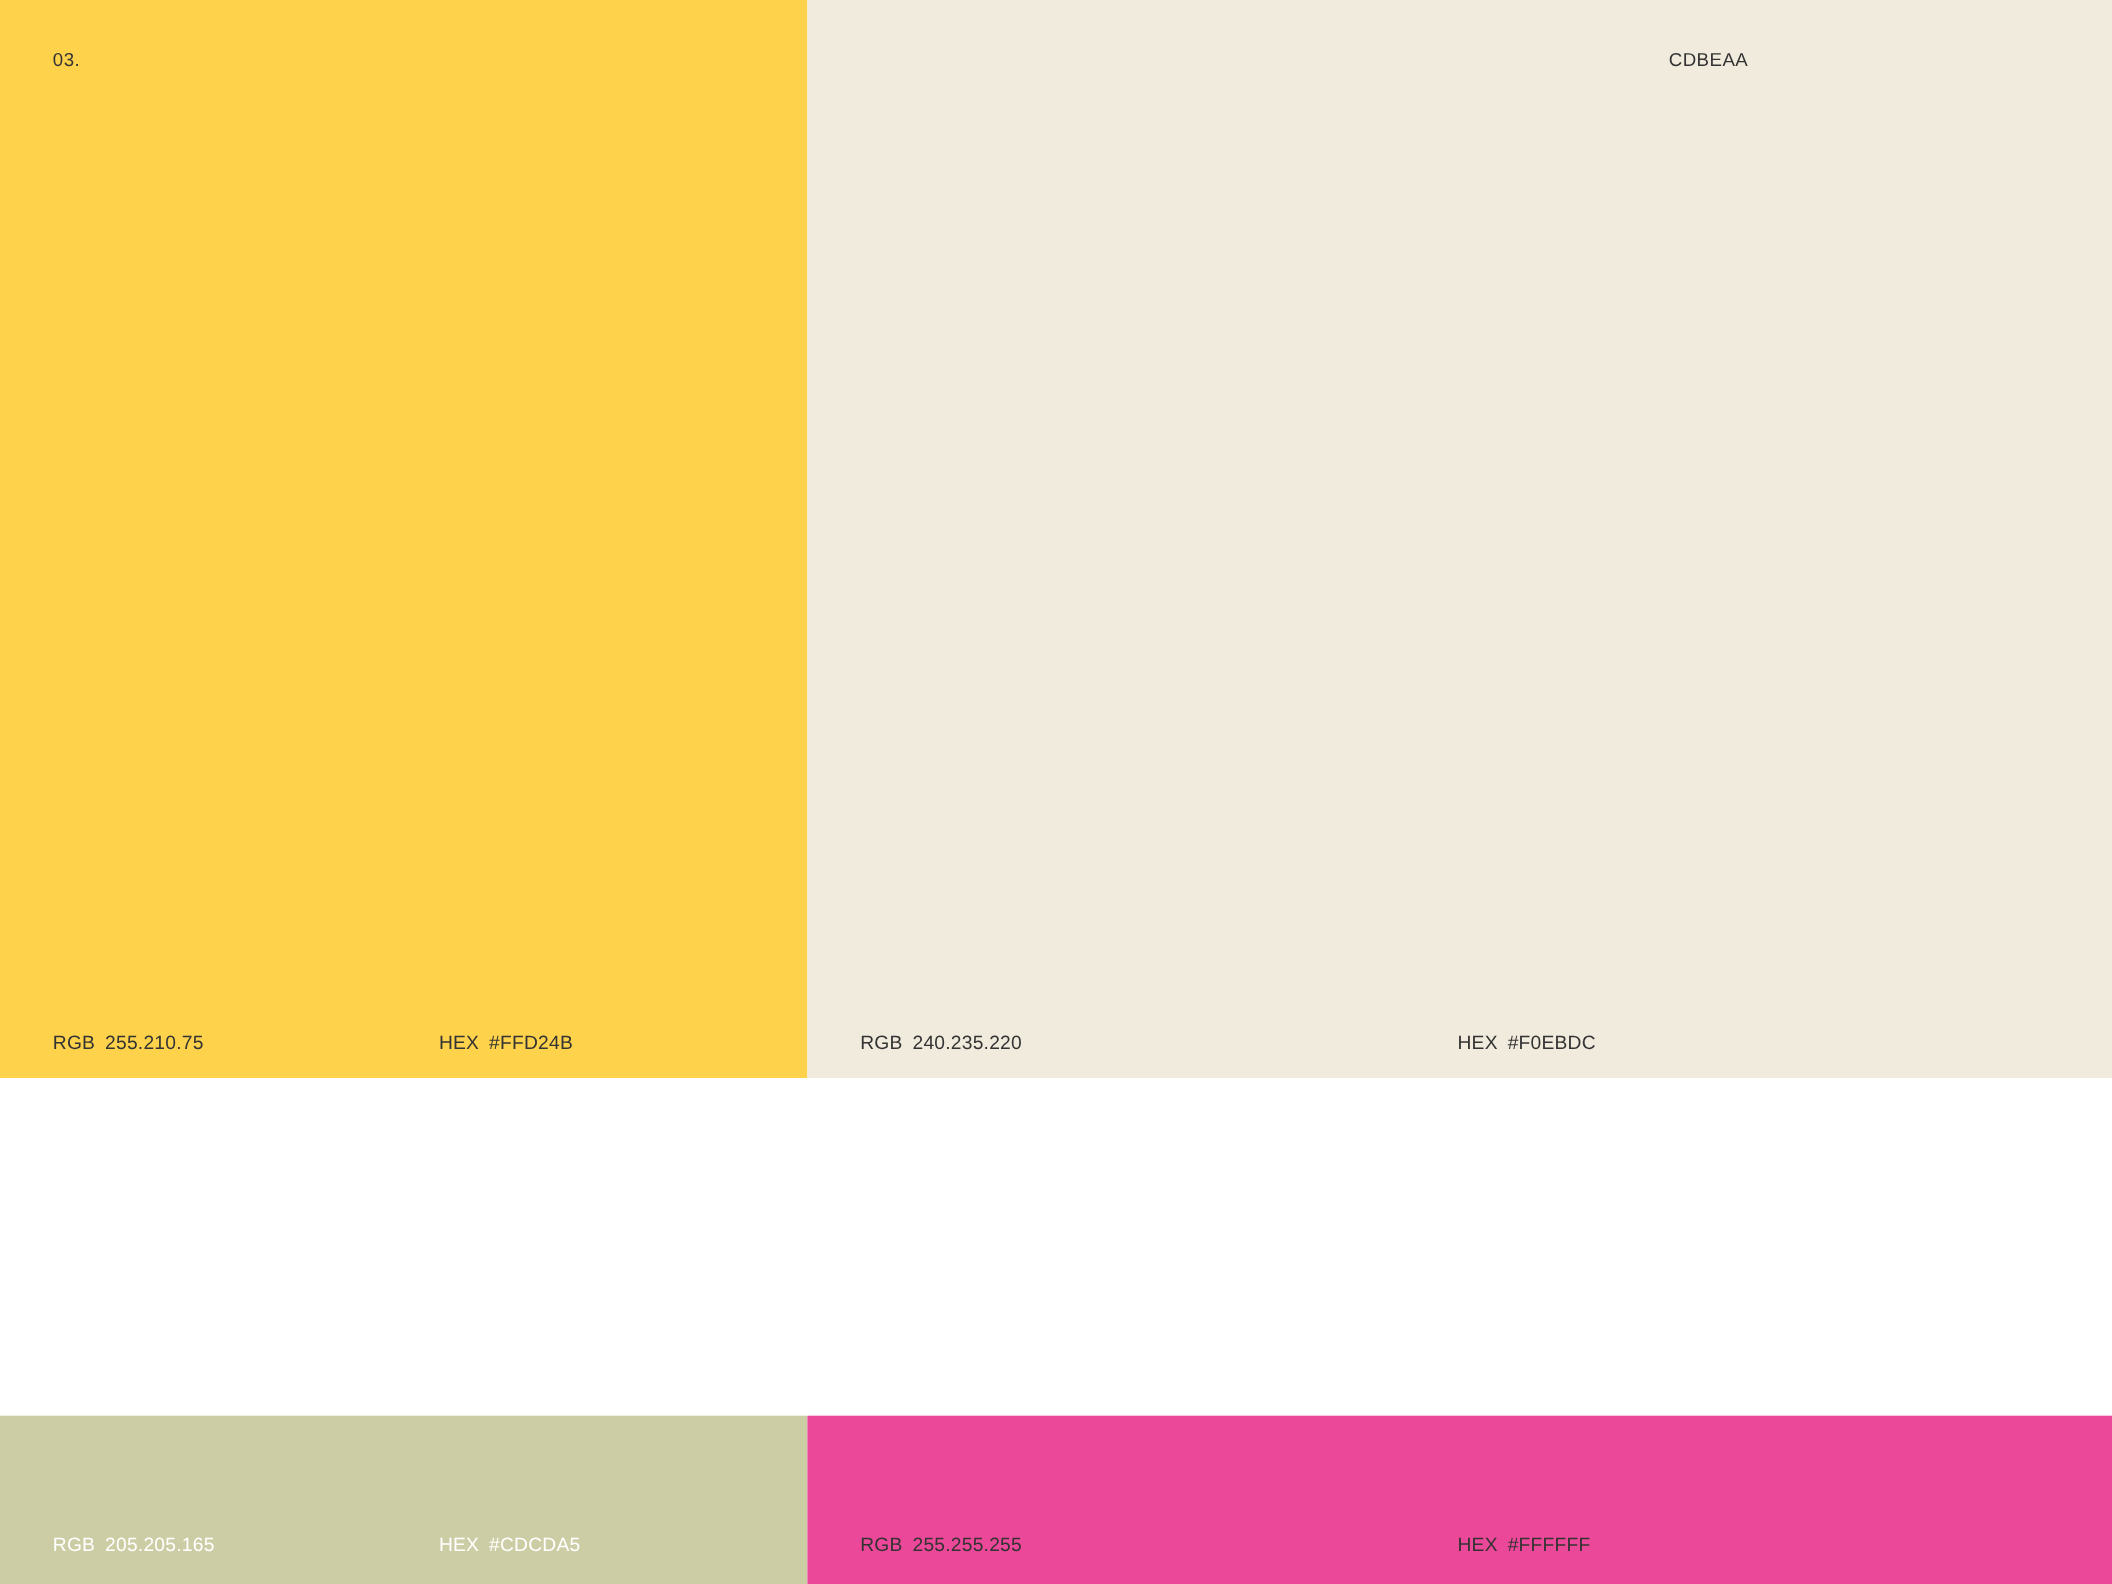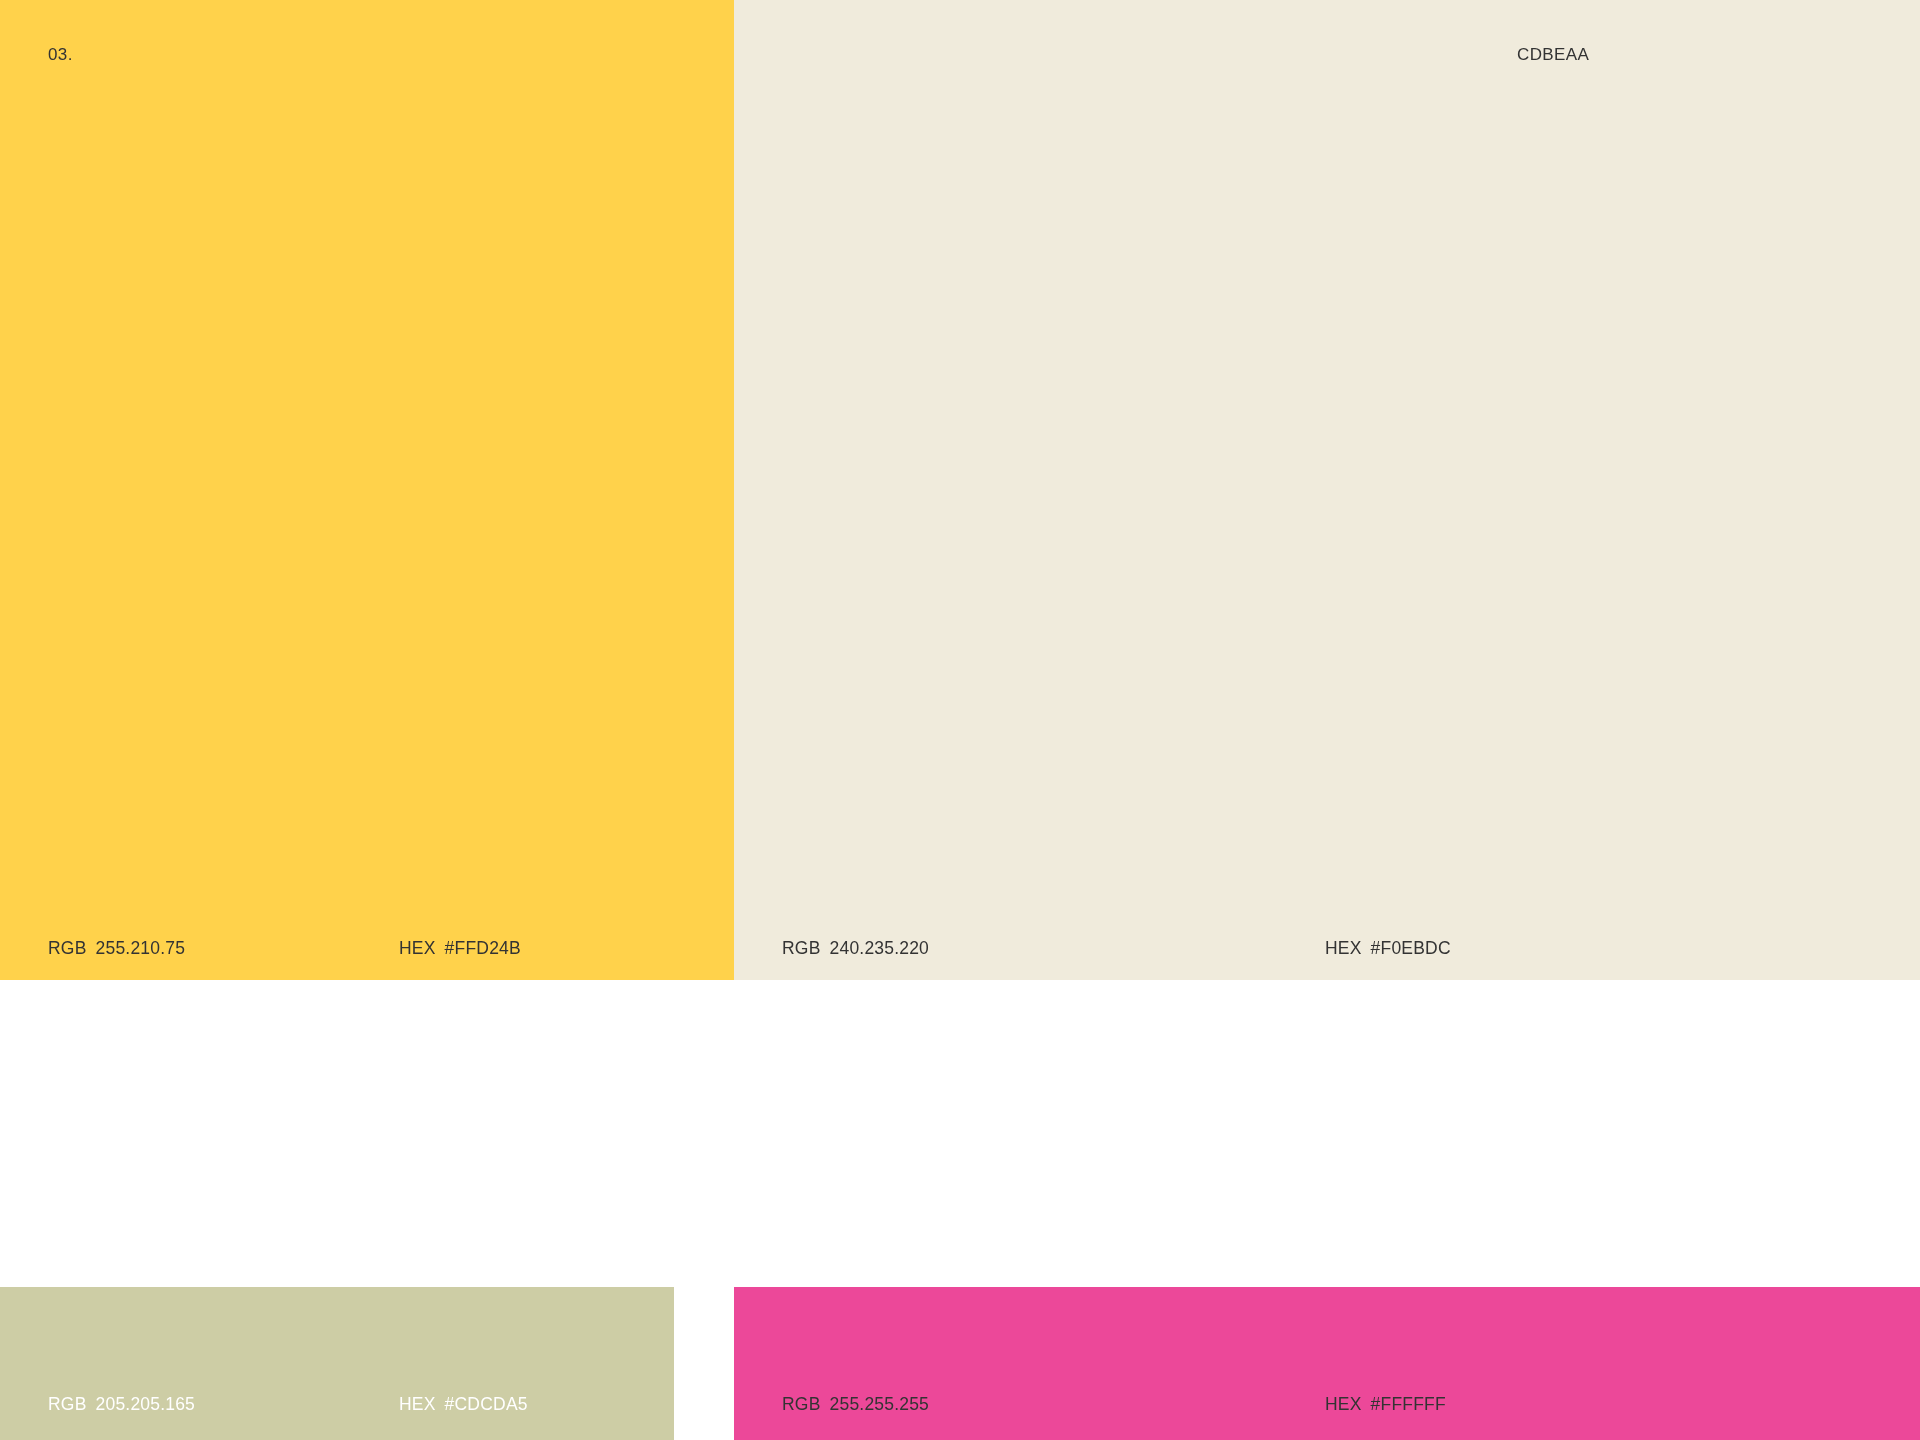--- a/index.html
+++ b/index.html
@@ -75,21 +75,21 @@
   .t-light { color: #FFFFFF; }
 
   
   
   #panel-yellow { left: 0px;   top: 0px;    width: 734px;  height: 980px; }
   #panel-cream  { left: 734px; top: 0px;    width: 1186px; height: 980px; }
   
   #panel-dark   { left: 0px;   top: 980px;  width: 734px;  height: 307px; }
   #panel-tan    { left: 734px; top: 980px;  width: 1186px; height: 307px; }
   
-  #panel-sage   { left: 0px;   top: 1287px; width: 674px;  height: 153px; }
+  #panel-sage   { left: 0px;   top: 1287px; width: 734px;  height: 153px; }
   #panel-white  { left: 734px; top: 1287px; width: 1186px; height: 153px; }
 
   
   #panel-yellow .codes,
   #panel-cream  .codes { bottom: 40px; }
   #panel-dark   .codes,
   #panel-tan    .codes { bottom: 44px; }
   #panel-sage   .codes,
   #panel-white  .codes { bottom: 44px; }
 </style>

